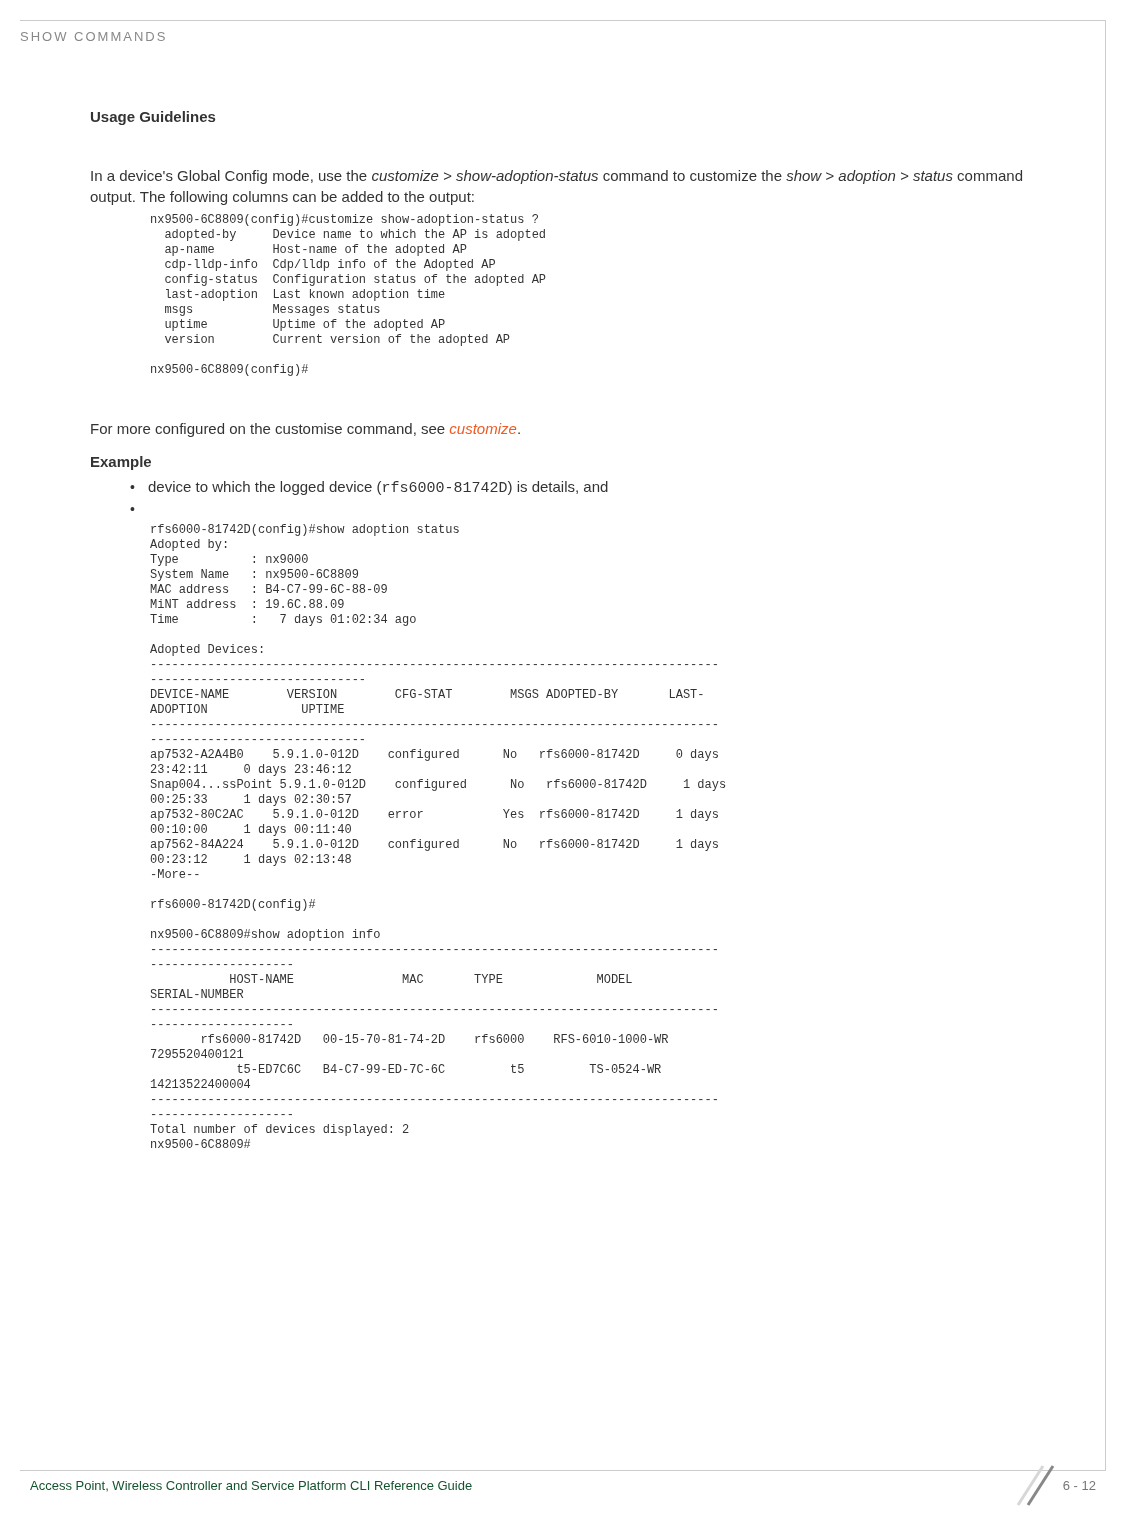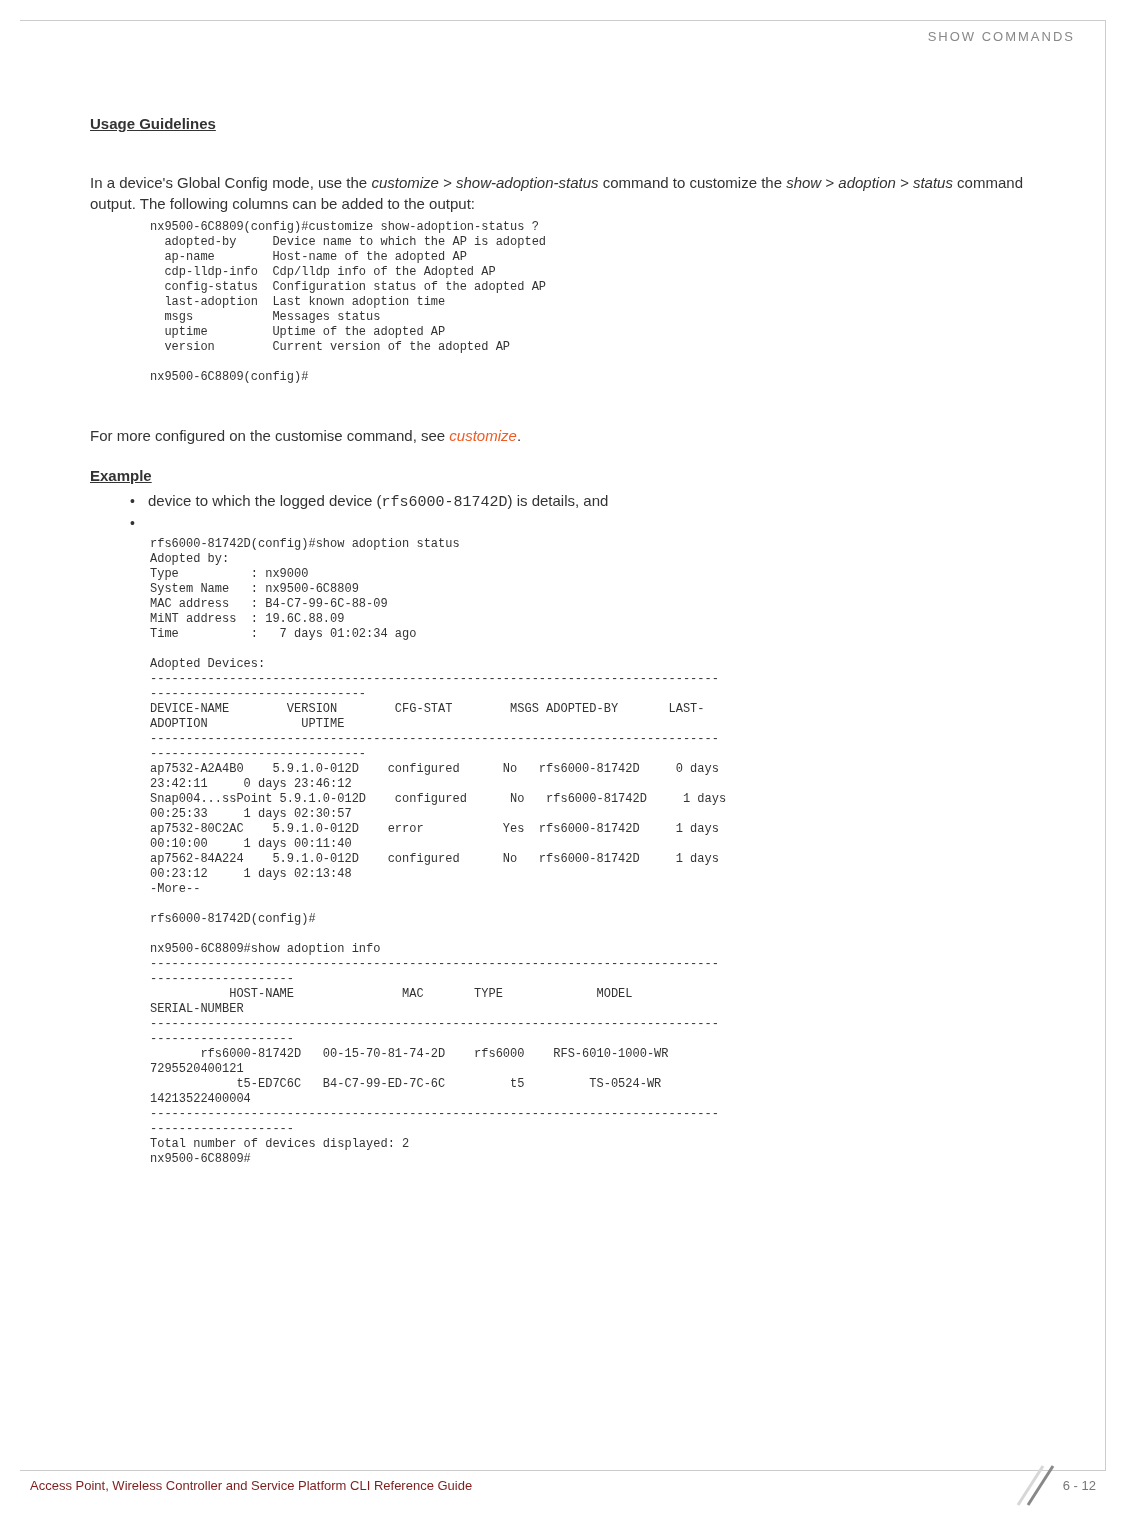--- a/index.html
+++ b/index.html
@@ -16,36 +16,35 @@
       position: absolute;
       top: 20px;
       left: 20px;
       right: 20px;
       bottom: 45px;
       border-right: 1px solid #ccc;
       border-top: 1px solid #ccc;
       border-bottom: 1px solid #ccc;
     }
     .header-section {
-      text-align: right;
+      text-align: left;
       padding: 8px 30px 0 0;
       font-size: 13px;
       letter-spacing: 2px;
       color: #888;
       font-family: "Arial", sans-serif;
     }
     .content {
       padding: 50px 35px 20px 70px;
     }
     .section-heading {
       font-weight: bold;
       font-size: 15px;
       margin-bottom: 8px;
-      margin-top: 21px;
-      text-decoration: underline;
+      margin-top: 14px;
     }
     .body-text {
       font-size: 15px;
       line-height: 1.4;
       margin-bottom: 6px;
       margin-top: 40px;
     }
     .italic { font-style: italic; }
     .code-block {
       font-family: "Courier New", monospace;
@@ -84,21 +83,21 @@
       bottom: 8px;
       left: 20px;
       right: 20px;
       display: flex;
       justify-content: space-between;
       align-items: center;
       padding: 0 10px;
       font-size: 13px;
       color: #777;
     }
-    .footer-left { color: #7f1d1d; }
+    .footer-left { color: #14532d; }
     .footer-right {
       display: flex;
       align-items: center;
       text-align: center;
     }
     .logo-slash {
       width: 60px;
       height: 45px;
     }
   </style>

